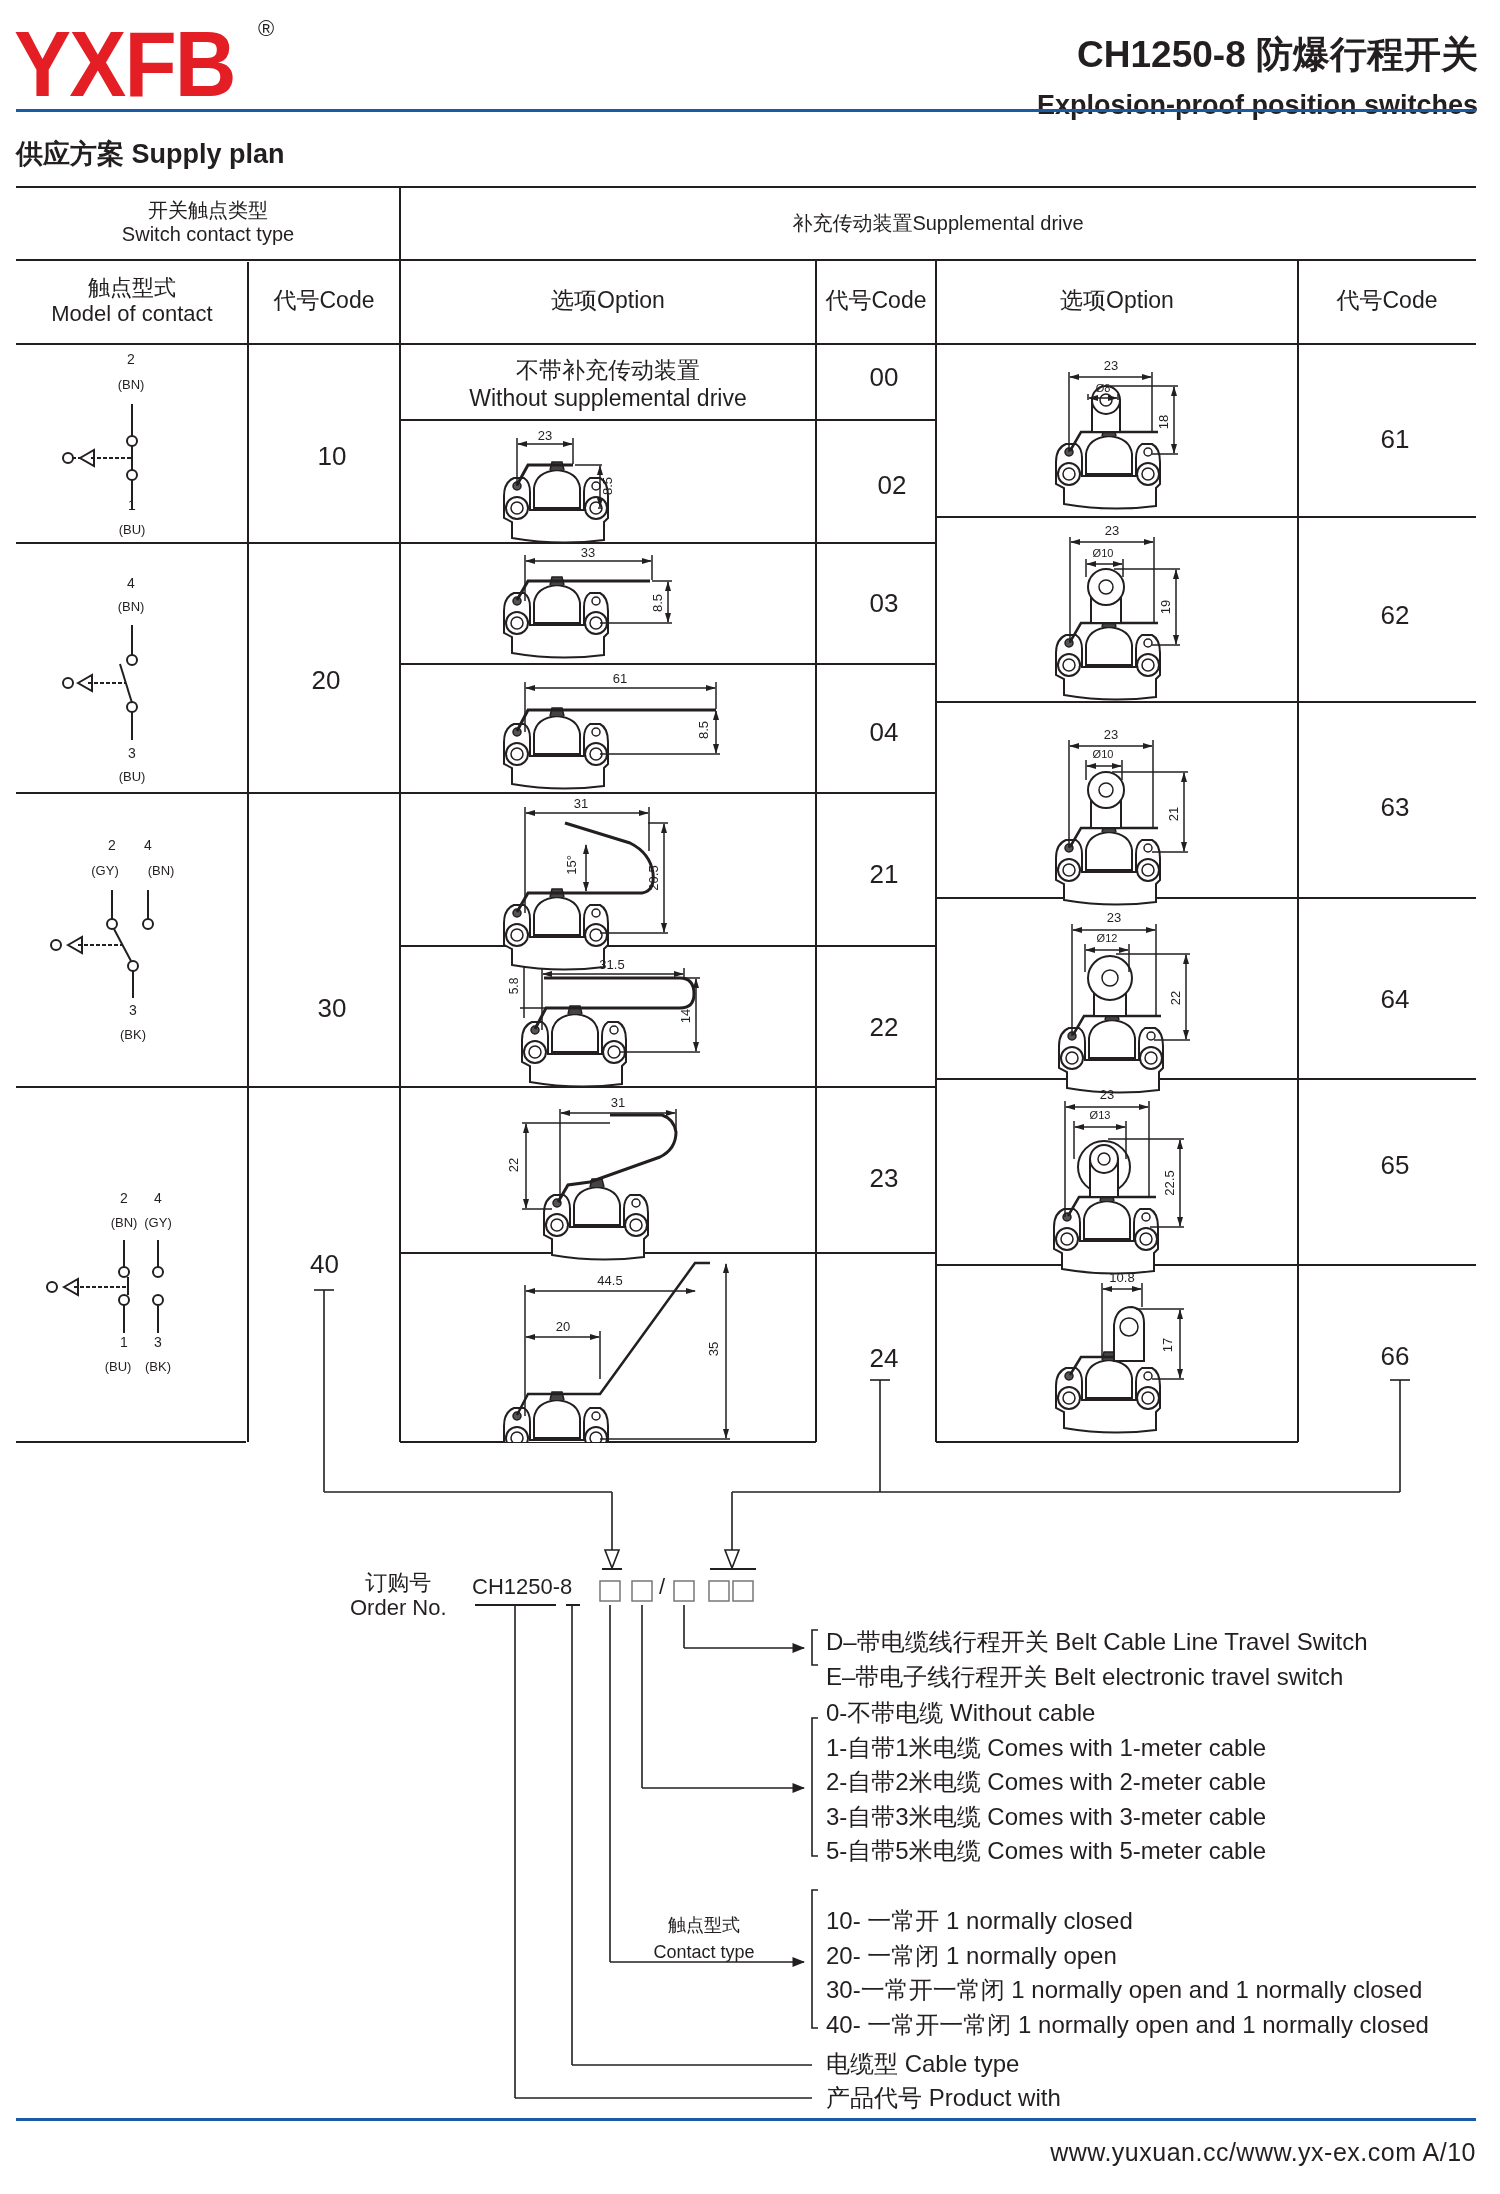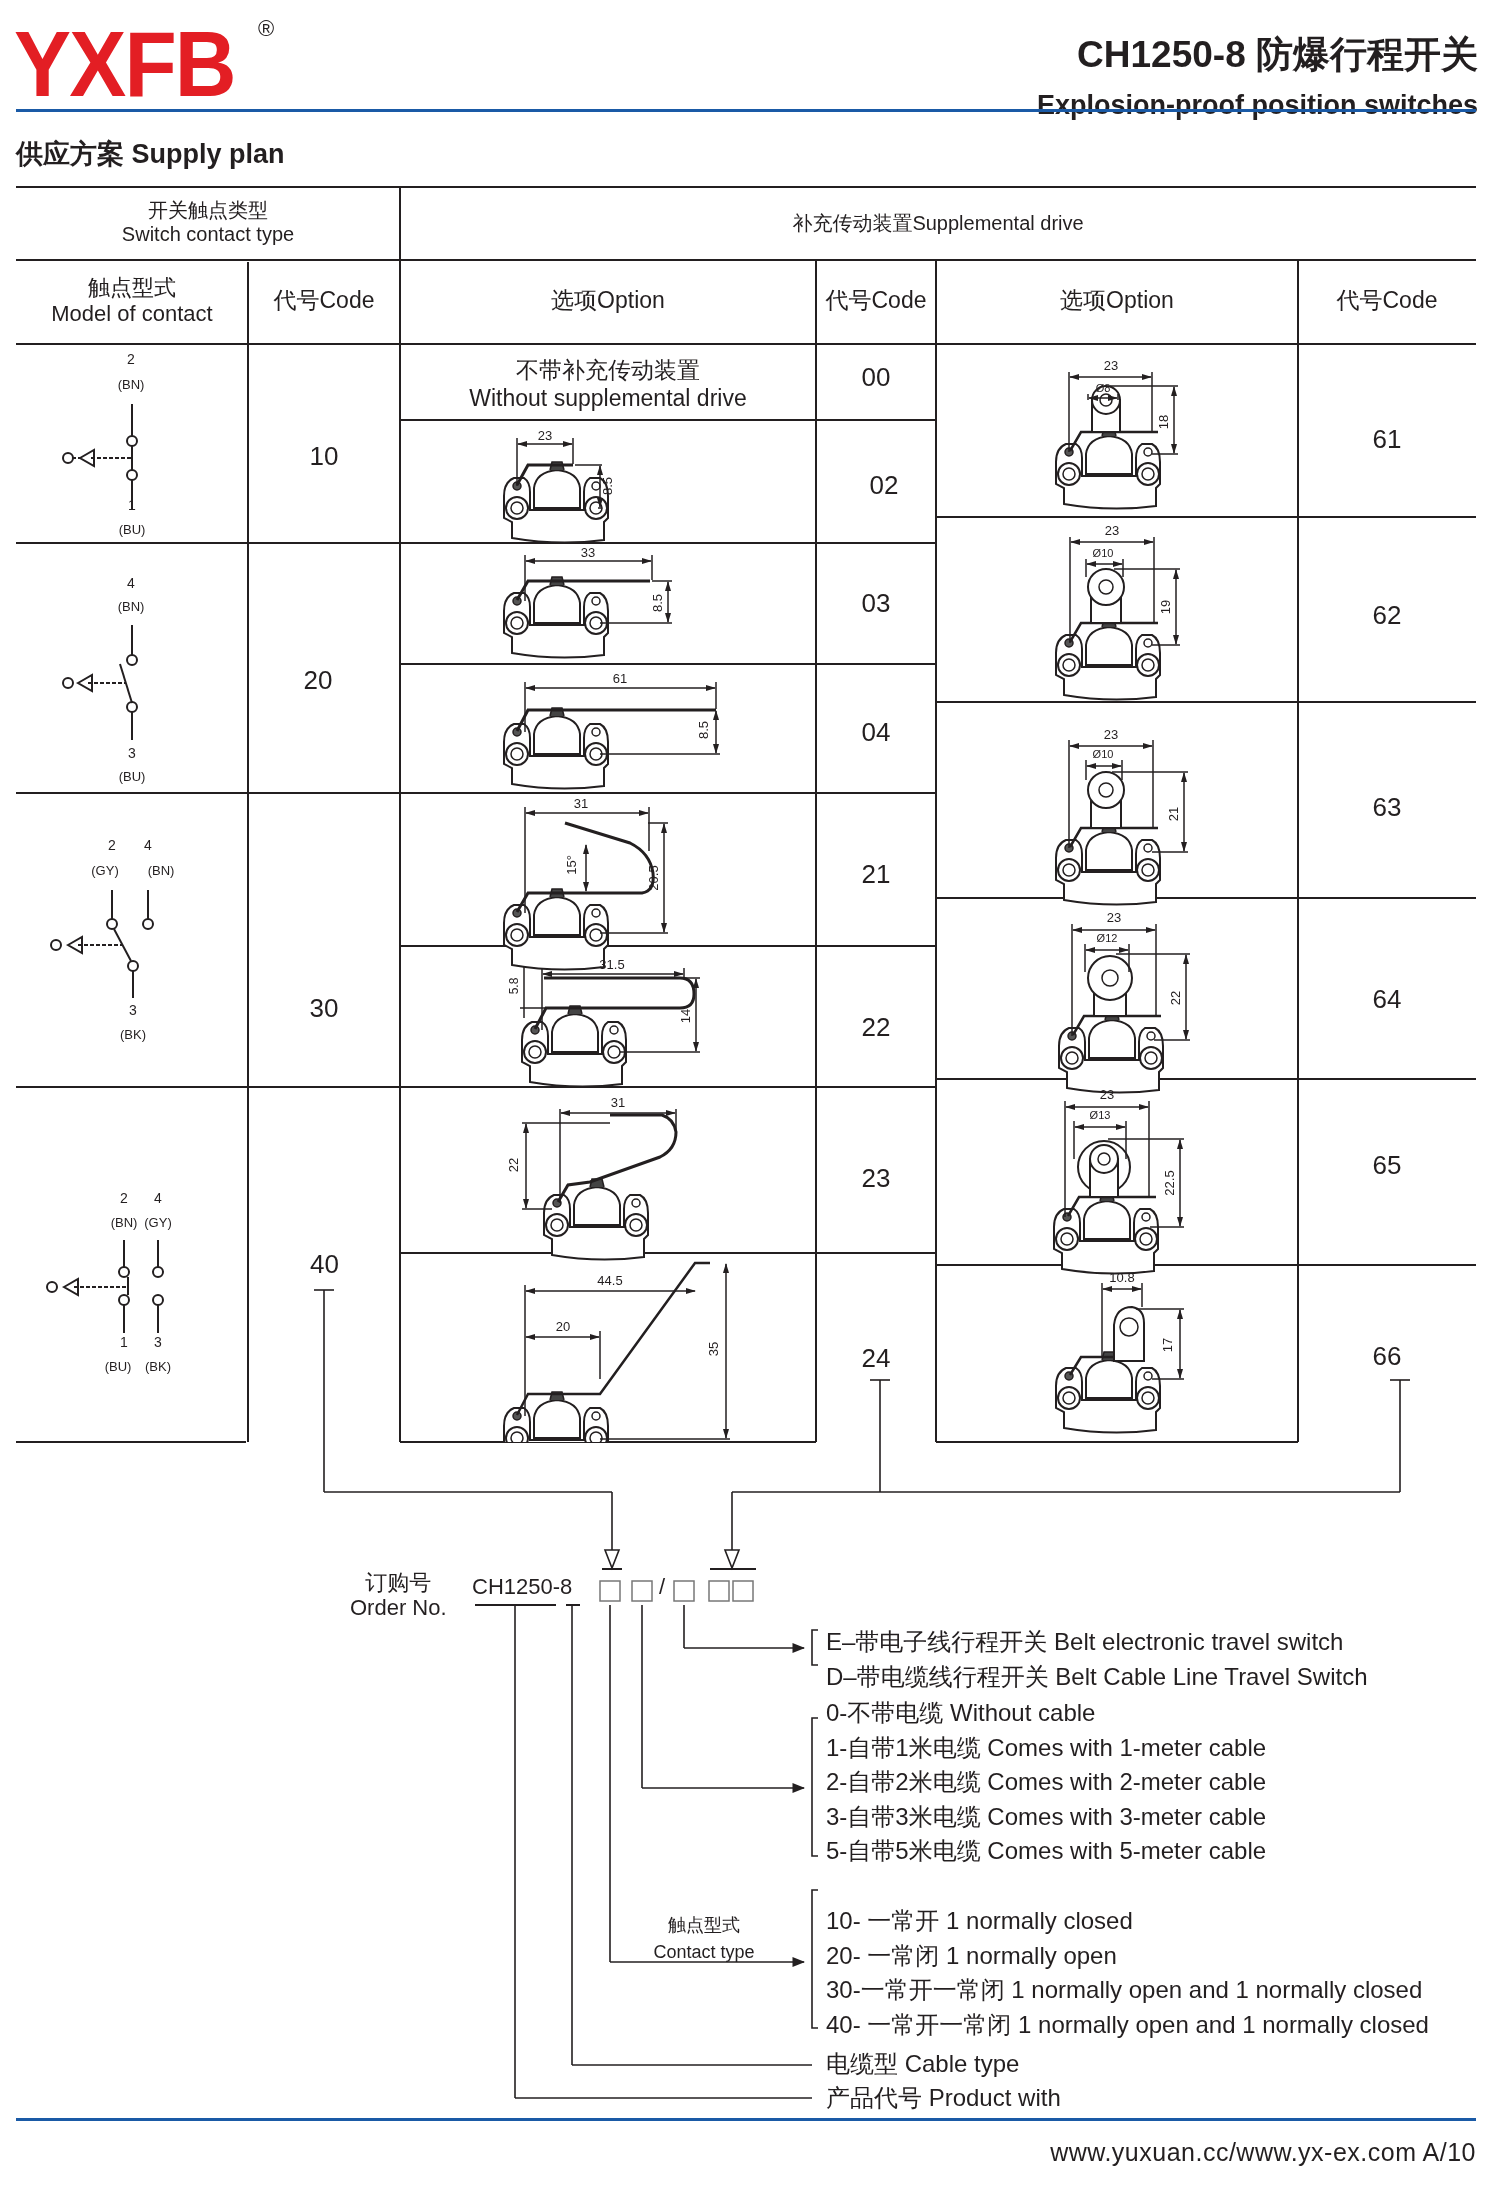--- a/index.html
+++ b/index.html
@@ -5,21 +5,21 @@
   html,body{margin:0;padding:0;background:#fff;}
   body{width:1500px;height:2194px;position:relative;overflow:hidden;font-family:"Liberation Sans","DejaVu Sans",sans-serif;color:#231f20;}
   .abs{position:absolute;}
   .logo{left:14px;top:18px;font-size:92px;font-weight:bold;color:#e31e24;letter-spacing:-2px;line-height:1;font-family:"Liberation Sans",sans-serif;transform:scaleX(0.93);transform-origin:left;}
   .reg{left:258px;top:16px;font-size:22px;color:#231f20;}
   .hdr-title{right:22px;top:36px;font-size:37px;font-weight:bold;text-align:right;line-height:1;white-space:nowrap;}
   .hdr-sub{right:22px;top:72px;font-size:27px;font-weight:bold;text-align:right;line-height:1;white-space:nowrap;margin-top:20px;}
   .blue-rule{left:16px;width:1460px;height:3px;background:#1a5aa6;}
   .section-title{left:16px;top:136px;font-size:27px;font-weight:bold;white-space:nowrap;}
   .cell-text{font-size:22px;text-align:center;line-height:1.2;white-space:nowrap;}
-  .code{font-size:26px;text-align:center;}
+  .code{font-size:26px;text-align:center;padding-left:8px;}
   svg text{font-family:"Liberation Sans","DejaVu Sans",sans-serif;fill:#231f20;}
   .legend-line{font-size:24px;white-space:nowrap;line-height:1;}
   .footer{right:24px;top:2128px;font-size:25px;white-space:nowrap;letter-spacing:0.5px;}
 </style>
 </head>
 <body>
 
 <div class="abs logo">YXFB</div>
 <div class="abs reg">®</div>
 <div class="abs hdr-title">CH1250-8  防爆行程开关</div>
@@ -496,22 +496,22 @@
 <div class="abs" style="left:472px;top:1574px;font-size:22px;white-space:nowrap">
   <span>CH1250</span><span>-8</span>
 </div>
 <div class="abs" style="left:659px;top:1574px;font-size:22px">/</div>
 <div class="abs" style="left:634px;top:1912px;font-size:18px;line-height:1.5;text-align:center;width:140px">
   <div>触点型式</div>
   <div>Contact type</div>
 </div>
 
 <div class="abs" style="left:826px;top:1630px">
+  <div class="legend-line" style="height:35px">D–带电缆线行程开关 Belt Cable Line Travel Switch</div>
   <div class="legend-line" style="height:35px">E–带电子线行程开关 Belt electronic travel switch</div>
-  <div class="legend-line" style="height:35px">D–带电缆线行程开关 Belt Cable Line Travel Switch</div>
 </div>
 <div class="abs" style="left:826px;top:1701px">
   <div class="legend-line" style="height:34.6px">0-不带电缆 Without cable</div>
   <div class="legend-line" style="height:34.6px">1-自带1米电缆 Comes with 1-meter cable</div>
   <div class="legend-line" style="height:34.6px">2-自带2米电缆 Comes with 2-meter cable</div>
   <div class="legend-line" style="height:34.6px">3-自带3米电缆 Comes with 3-meter cable</div>
   <div class="legend-line" style="height:34.6px">5-自带5米电缆 Comes with 5-meter cable</div>
 </div>
 <div class="abs" style="left:826px;top:1909px">
   <div class="legend-line" style="height:34.6px">10- 一常开 1 normally closed</div>

